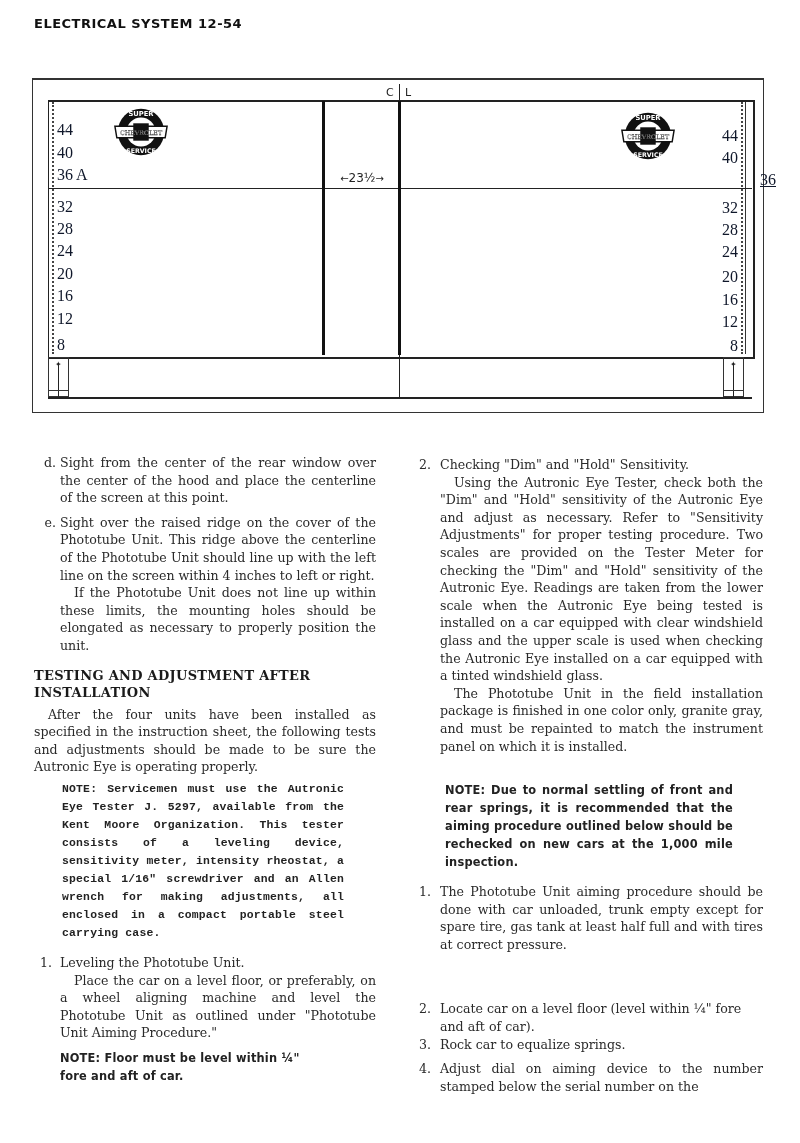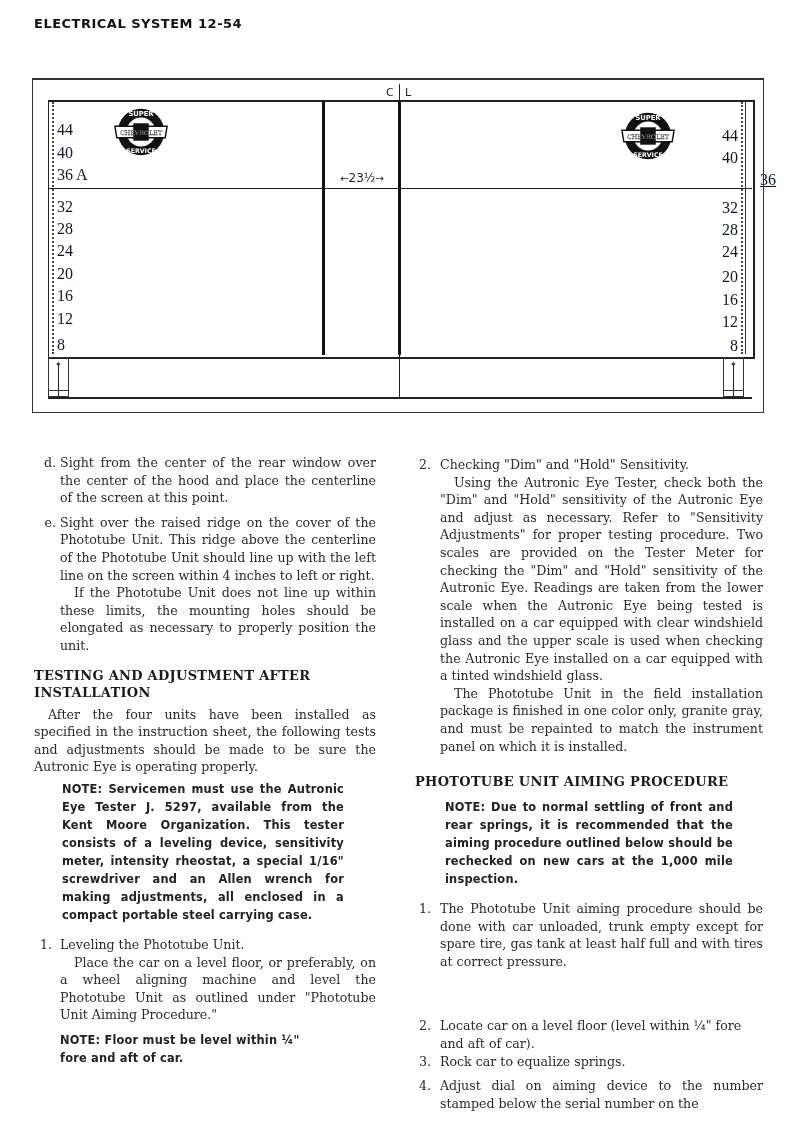--- a/index.html
+++ b/index.html
@@ -132,40 +132,39 @@
   <div class="item" style="padding-left:26px;">
     <span class="num" style="left:26px; transform:translateX(-100%); padding-right:4px;">e.</span>
     <p class="para">Sight over the raised ridge on the cover of the Phototube Unit. This ridge above the centerline of the Phototube Unit should line up with the left line on the screen within 4 inches to left or right.</p>
     <p class="indent-para">If the Phototube Unit does not line up within these limits, the mounting holes should be elongated as necessary to properly position the unit.</p>
   </div>
   <div class="gap-m"></div>
   <p class="heading" style="width:300px;">TESTING AND ADJUSTMENT AFTER INSTALLATION</p>
   <div style="height:5px;"></div>
   <p class="indent-para">After the four units have been installed as specified in the instruction sheet, the following tests and adjustments should be made to be sure the Autronic Eye is operating properly.</p>
   <div style="height:4px;"></div>
-  <p class="note" style="margin-left:28px; margin-right:32px;">NOTE: Servicemen must use the Autronic Eye Tester J. 5297, available from the Kent Moore Organization. This tester consists of a leveling device, sensitivity meter, intensity rheostat, a special 1/16" screwdriver and an Allen wrench for making adjustments, all enclosed in a compact portable steel carrying case.</p>
+  <p class="note" style="margin-left:28px; margin-right:32px;font-family:Liberation Mono, monospace;">NOTE: Servicemen must use the Autronic Eye Tester J. 5297, available from the Kent Moore Organization. This tester consists of a leveling device, sensitivity meter, intensity rheostat, a special 1/16" screwdriver and an Allen wrench for making adjustments, all enclosed in a compact portable steel carrying case.</p>
   <div class="gap-m"></div>
   <div class="item" style="padding-left:26px;">
     <span class="num" style="left:22px; transform:translateX(-100%); padding-right:4px;">1.</span>
     <p class="para" style="text-align:left;">Leveling the Phototube Unit.</p>
     <p class="indent-para">Place the car on a level floor, or preferably, on a wheel aligning machine and level the Phototube Unit as outlined under "Phototube Unit Aiming Procedure."</p>
   </div>
   <div class="gap-s"></div>
   <p class="note" style="margin-left:26px; margin-right:70px; text-align:left;">NOTE: Floor must be level within ¼" fore and aft of car.</p>
 </div>
 
 <div class="col col-right">
   <div class="item" style="padding-left:25px;">
     <span class="num" style="left:4px;">2.</span>
     <p class="para" style="text-align:left;">Checking "Dim" and "Hold" Sensitivity.</p>
     <p class="indent-para">Using the Autronic Eye Tester, check both the "Dim" and "Hold" sensitivity of the Autronic Eye and adjust as necessary. Refer to "Sensitivity Adjustments" for proper testing procedure. Two scales are provided on the Tester Meter for checking the "Dim" and "Hold" sensitivity of the Autronic Eye. Readings are taken from the lower scale when the Autronic Eye being tested is installed on a car equipped with clear windshield glass and the upper scale is used when checking the Autronic Eye installed on a car equipped with a tinted windshield glass.</p>
     <p class="indent-para">The Phototube Unit in the field installation package is finished in one color only, granite gray, and must be repainted to match the instrument panel on which it is installed.</p>
   </div>
   <div class="gap-l"></div>
-  <p class="heading">PHOTOTUBE UNIT AIMING PROCEDURE</p>
   <div style="height:8px;"></div>
   <p class="note" style="margin-left:30px; margin-right:30px;">NOTE: Due to normal settling of front and rear springs, it is recommended that the aiming procedure outlined below should be rechecked on new cars at the 1,000 mile inspection.</p>
   <div class="gap-m"></div>
   <div class="item" style="padding-left:25px;">
     <span class="num" style="left:4px;">1.</span>
     <p class="para">The Phototube Unit aiming procedure should be done with car unloaded, trunk empty except for spare tire, gas tank at least half full and with tires at correct pressure.</p>
   </div>
   <div class="gap-s"></div>
   <div class="item" style="padding-left:25px;">
     <span class="num" style="left:4px;">2.</span>

